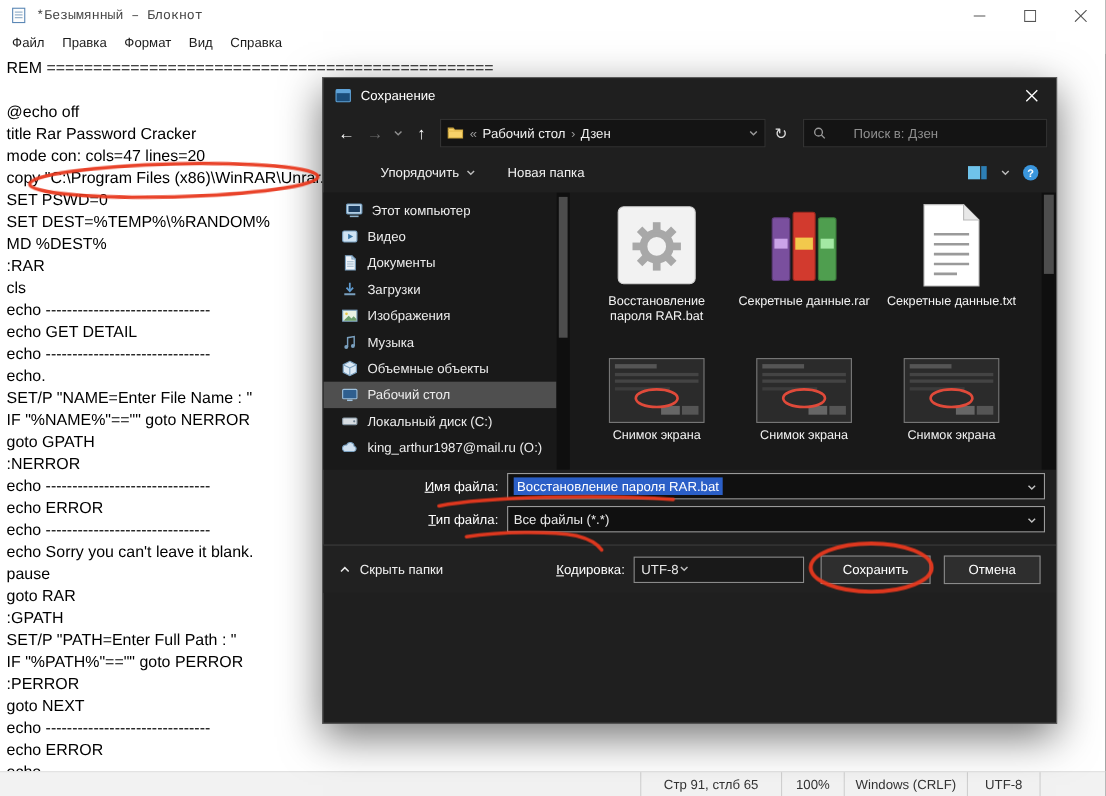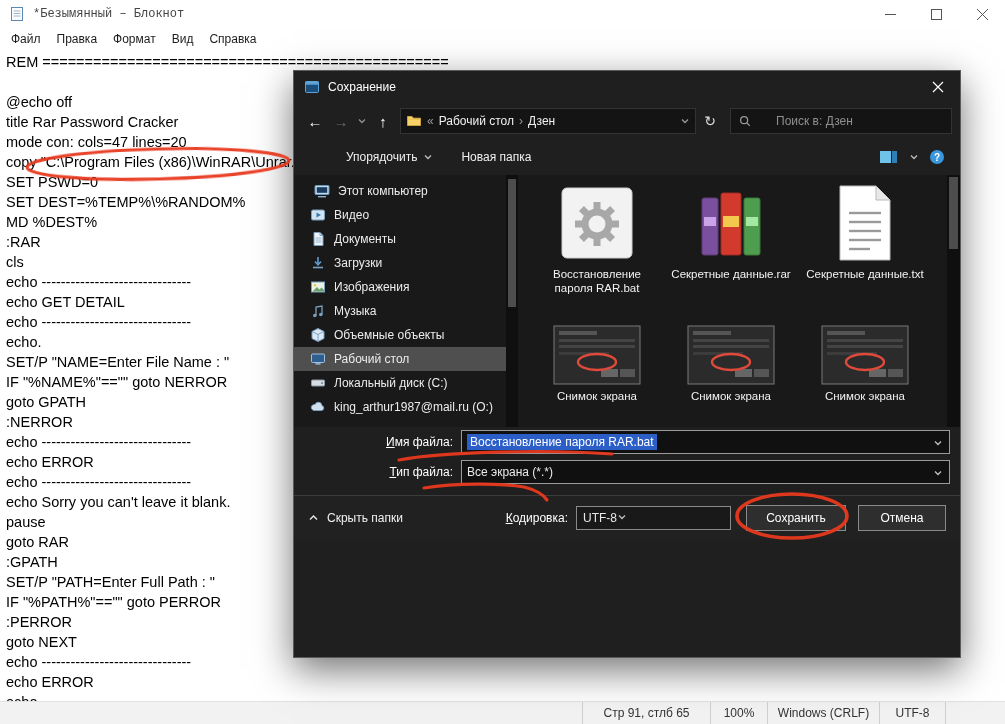--- a/index.html
+++ b/index.html
@@ -472,21 +472,21 @@
             <svg width="10" height="10" viewBox="0 0 10 10">
               <path d="M2 3.5 L5 6.5 L8 3.5" fill="none" stroke="#c0c0c0" stroke-width="1.3"></path>
             </svg>
           </span>
       </div>
     </div>
 
     <div class="row-field" id="row-type">
       <span class="field-label ul">Тип файла:</span>
       <div class="combo">
-        <span>Все экрана  (*.*)</span>
+        <span>Все файлы  (*.*)</span>
         <span class="combo-chev">
             <svg width="10" height="10" viewBox="0 0 10 10">
               <path d="M2 3.5 L5 6.5 L8 3.5" fill="none" stroke="#c0c0c0" stroke-width="1.3"></path>
             </svg>
           </span>
       </div>
     </div>
 
     <div class="dlg-footer">
       <div class="hide-folders">

